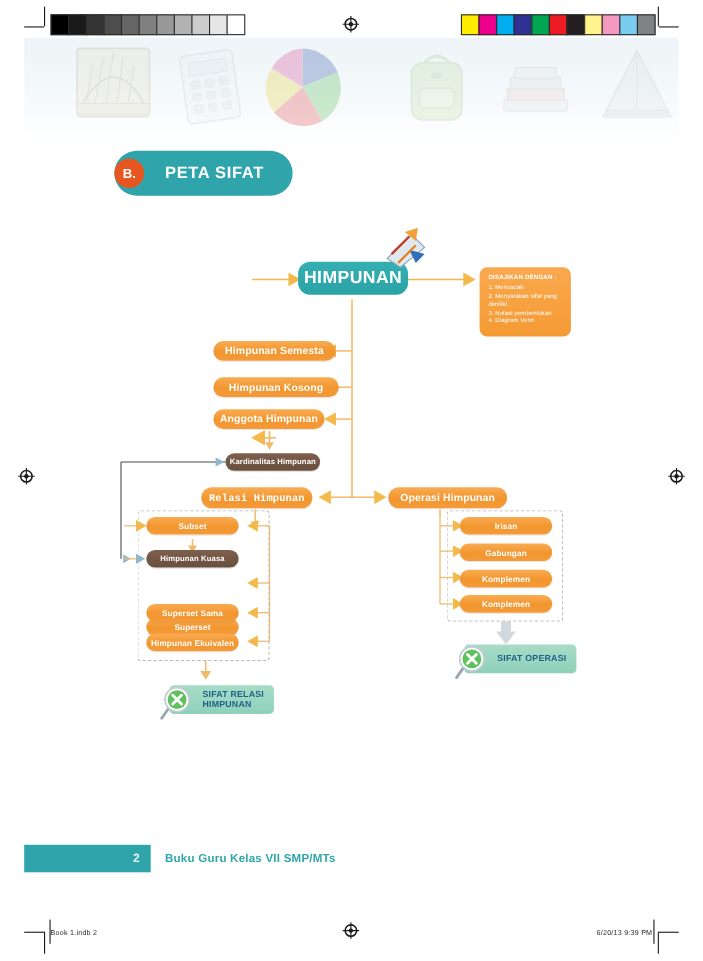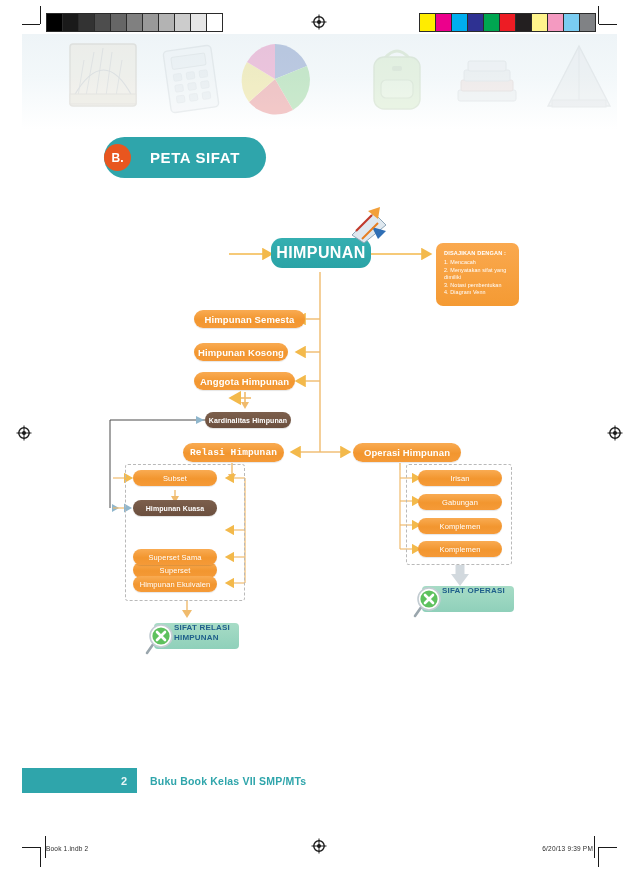--- a/index.html
+++ b/index.html
@@ -64,41 +64,41 @@
     background:linear-gradient(180deg,#f9ab52 0%,#f2962f 55%,#f59a38 100%);
     color:#ffffff;font-weight:bold;font-size:9px;letter-spacing:.1px;
     box-shadow:0 1px 1px rgba(0,0,0,.10);
   }
   .n-orange.big{font-size:9.5px;}
   .n-brown{
     background:linear-gradient(180deg,#7c5f4c 0%,#6b4f3e 100%);
     color:#ffffff;font-weight:bold;font-size:7.5px;letter-spacing:.1px;
     box-shadow:0 1px 1px rgba(0,0,0,.12);
   }
-  .n-orange.small{font-size:7.5px;font-weight:normal;}
+  .n-orange.small{font-size:7.5px;font-weight:bold;}
   .n-brown.small{font-size:7px;}
 
   
   .infocard{
     position:absolute;background:linear-gradient(180deg,#faa94f 0%,#f49a33 100%);
     border-radius:7px;padding:7px 8px 8px 8px;box-sizing:border-box;
     color:#ffffff;
   }
   .infocard .ic-title{font-size:5.6px;font-weight:bold;letter-spacing:.15px;margin-bottom:3px;}
   .infocard .ic-item{font-size:5.4px;line-height:7.6px;letter-spacing:.1px;}
 
   
   .dashgroup{position:absolute;border:1px dashed #b9b9b9;border-radius:3px;box-sizing:border-box;}
 
   
   .badge{position:absolute;display:flex;align-items:center;}
   .badge .pill{
     height:26px;border-radius:4px;
     background:linear-gradient(180deg,#a7dcc6 0%,#8fd0ba 100%);
-    display:flex;align-items:flex-start;padding:0 9px 0 20px;box-sizing:border-box;
+    display:flex;align-items:center;padding:0 9px 0 30px;box-sizing:border-box;
   }
   .badge .pill span{
     color:#1f5f8b;font-weight:bold;font-size:8px;line-height:9.5px;letter-spacing:.2px;text-align:left;
   }
   .badge .glass{position:absolute;left:0;top:0;width:34px;height:34px;}
   .badge .glass svg{display:block;}
 
   
   .footer-bar{
     position:absolute;left:22px;top:768px;width:115px;height:25px;background:#2fa5ab;
@@ -341,21 +341,21 @@
     <div class="ic-item">1. Mencacah</div>
     <div class="ic-item">2. Menyatakan sifat yang</div>
     <div class="ic-item">dimiliki</div>
     <div class="ic-item">3. Notasi pembentukan</div>
     <div class="ic-item">4. Diagram Venn</div>
   </div>
 
   <div class="node n-orange big" style="left:194px;top:310px;width:111px;height:18px;">
     <span>Himpunan Semesta</span>
   </div>
-  <div class="node n-orange big" style="left:194px;top:343px;width:94px;height:18px;">
+  <div class="node n-orange big" style="left:194px;top:343px;width:114px;height:18px;">
     <span>Himpunan Kosong</span>
   </div>
   <div class="node n-orange big" style="left:194px;top:372px;width:101px;height:18px;">
     <span>Anggota Himpunan</span>
   </div>
 
   <div class="node n-brown small" style="left:205px;top:412px;width:86px;height:16px;">
     <span>Kardinalitas Himpunan</span>
   </div>
 
@@ -423,21 +423,21 @@
         <circle cx="17" cy="13" r="8.6" fill="#5ec15e"></circle>
         <path d="M13 9 L21 17 M21 9 L13 17" stroke="#ffffff" stroke-width="2.6" stroke-linecap="round"></path>
       </svg>
     </div>
   </div>
 </div>
 
 <div class="footer-bar">
   <span>2</span>
 </div>
-<div class="footer-text">Buku Book Kelas VII SMP/MTs</div>
+<div class="footer-text">Buku Guru Kelas VII SMP/MTs</div>
 
 <div class="crop-line" style="left:22px;top:847px;width:18px;height:1px;"></div>
 <div class="crop-line" style="left:40px;top:847px;width:1px;height:20px;"></div>
 <div class="crop-line" style="left:599px;top:847px;width:18px;height:1px;"></div>
 <div class="crop-line" style="left:598px;top:847px;width:1px;height:20px;"></div>
 <div class="crop-line" style="left:45px;top:836px;width:1px;height:22px;"></div>
 <div class="crop-line" style="left:594px;top:836px;width:1px;height:22px;"></div>
 
 <div class="reg-target" style="left:311px;top:838px;">
   <svg width="16" height="16" viewBox="0 0 16 16">

